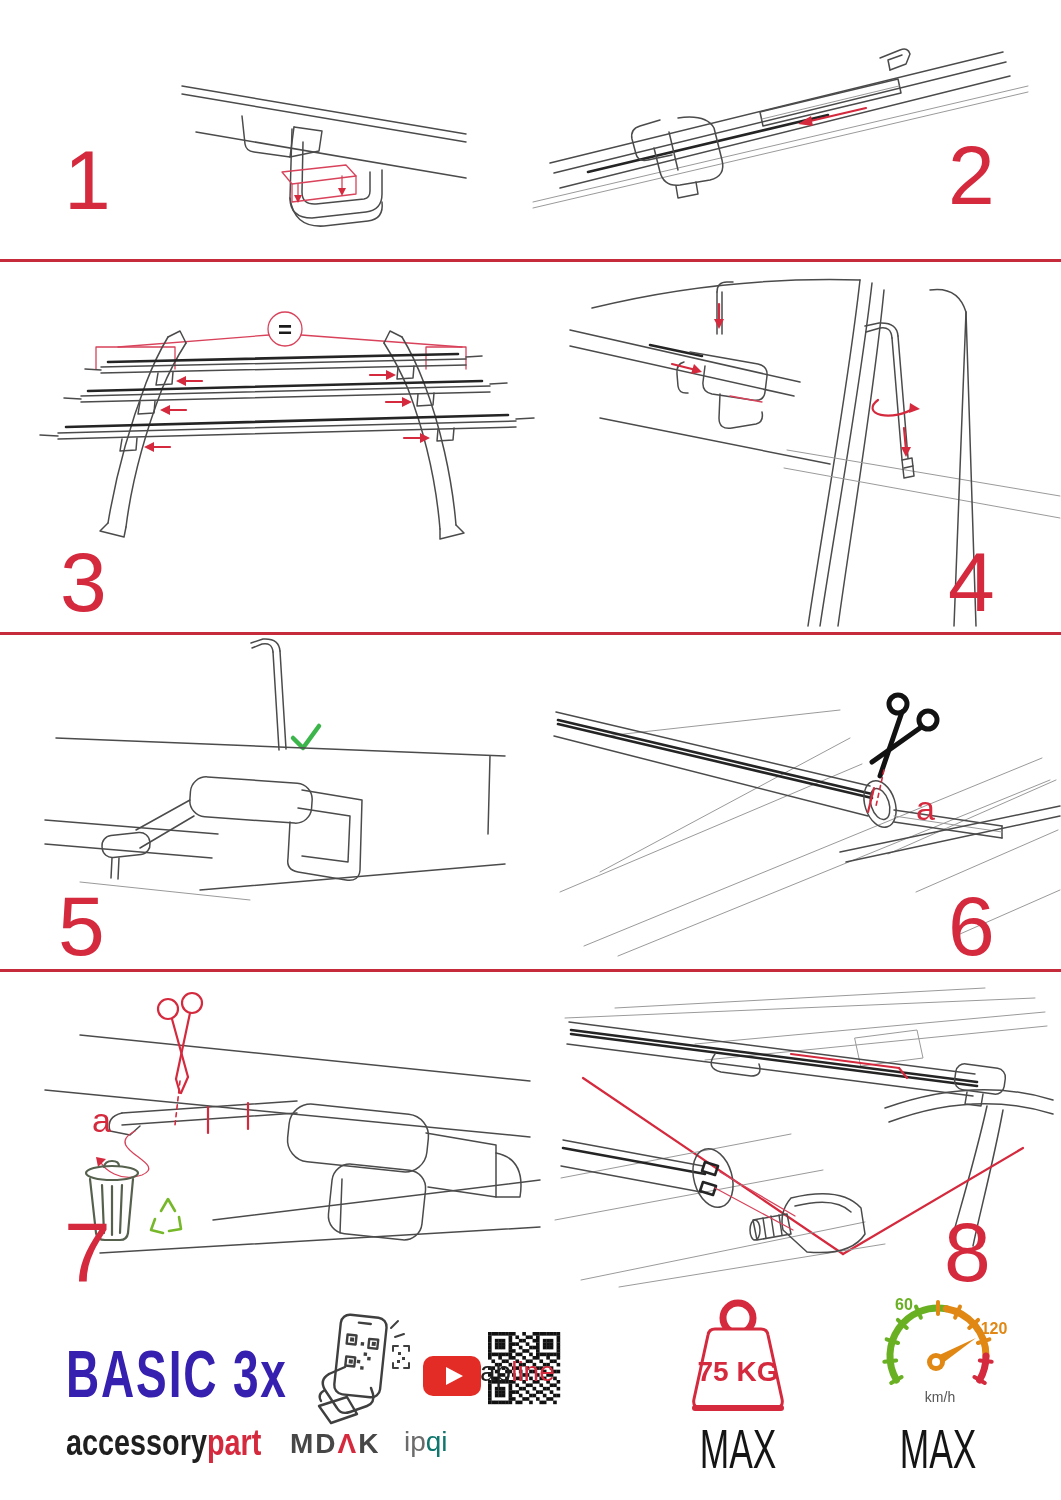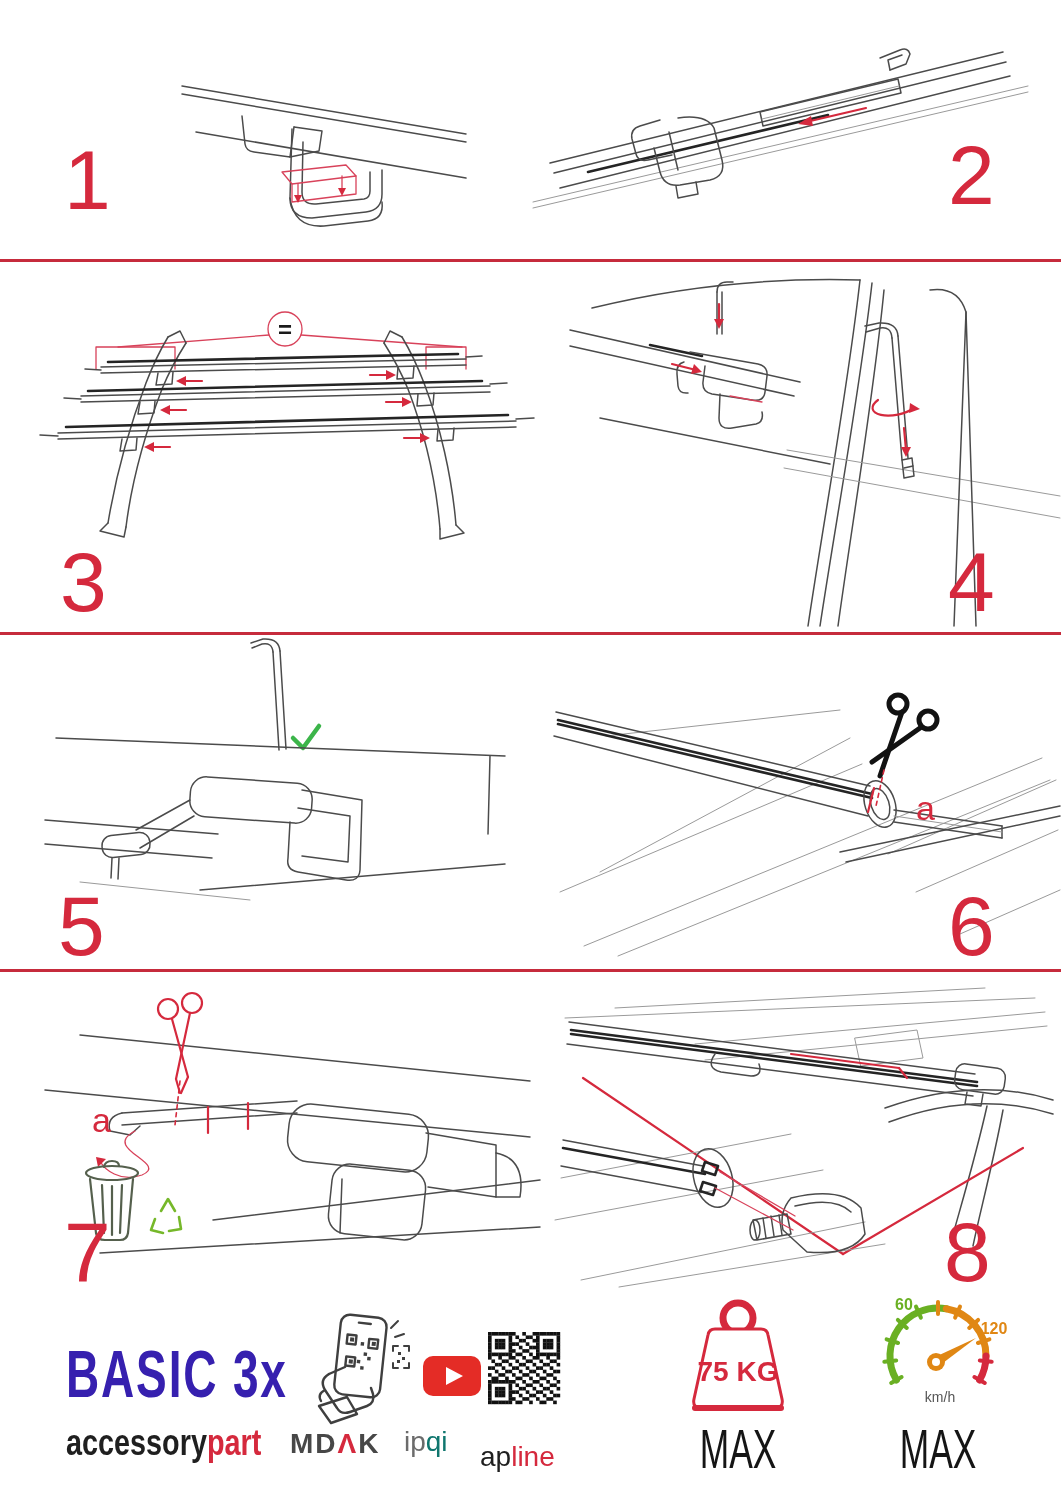--- a/index.html
+++ b/index.html
@@ -25,21 +25,21 @@
   .logo-basic{position:absolute;left:66px;top:1336px;font-size:50px;font-weight:600;
               color:#3620af;letter-spacing:2px;transform:scale(0.92,1.32);transform-origin:0 0;white-space:nowrap;}
   .logo-sub{position:absolute;left:66px;top:1422px;font-size:36px;font-weight:700;
             transform:scaleX(0.80);transform-origin:0 0;white-space:nowrap;color:#1f1f1f;}
   .logo-sub .redpart{color:#d5293d;}
   .partner{position:absolute;text-align:left;font-size:28px;white-space:nowrap;}
   .mdak{left:290px;top:1428px;width:96px;font-weight:700;letter-spacing:2px;color:#474747;}
   .mdak .lam{color:#d5293d;}
   .ipqi{left:404px;top:1426px;width:64px;font-weight:400;color:#6b6b6b;}
   .ipqi .redpart{color:#0f766e;}
-  .apline{left:480px;top:1441px;width:96px;font-weight:500;color:#1f1f1f;}
+  .apline{left:480px;top:1356px;width:96px;font-weight:500;color:#1f1f1f;}
   .apline .redpart{color:#d5293d;}
   .maxtext{position:absolute;width:140px;text-align:center;font-size:52px;font-weight:500;
            color:#151515;transform:scale(0.68,1.05);transform-origin:center top;}
   .footsvg{position:absolute;overflow:visible;}
 </style>
 </head>
 <body>
 
 <div class="page">
 

